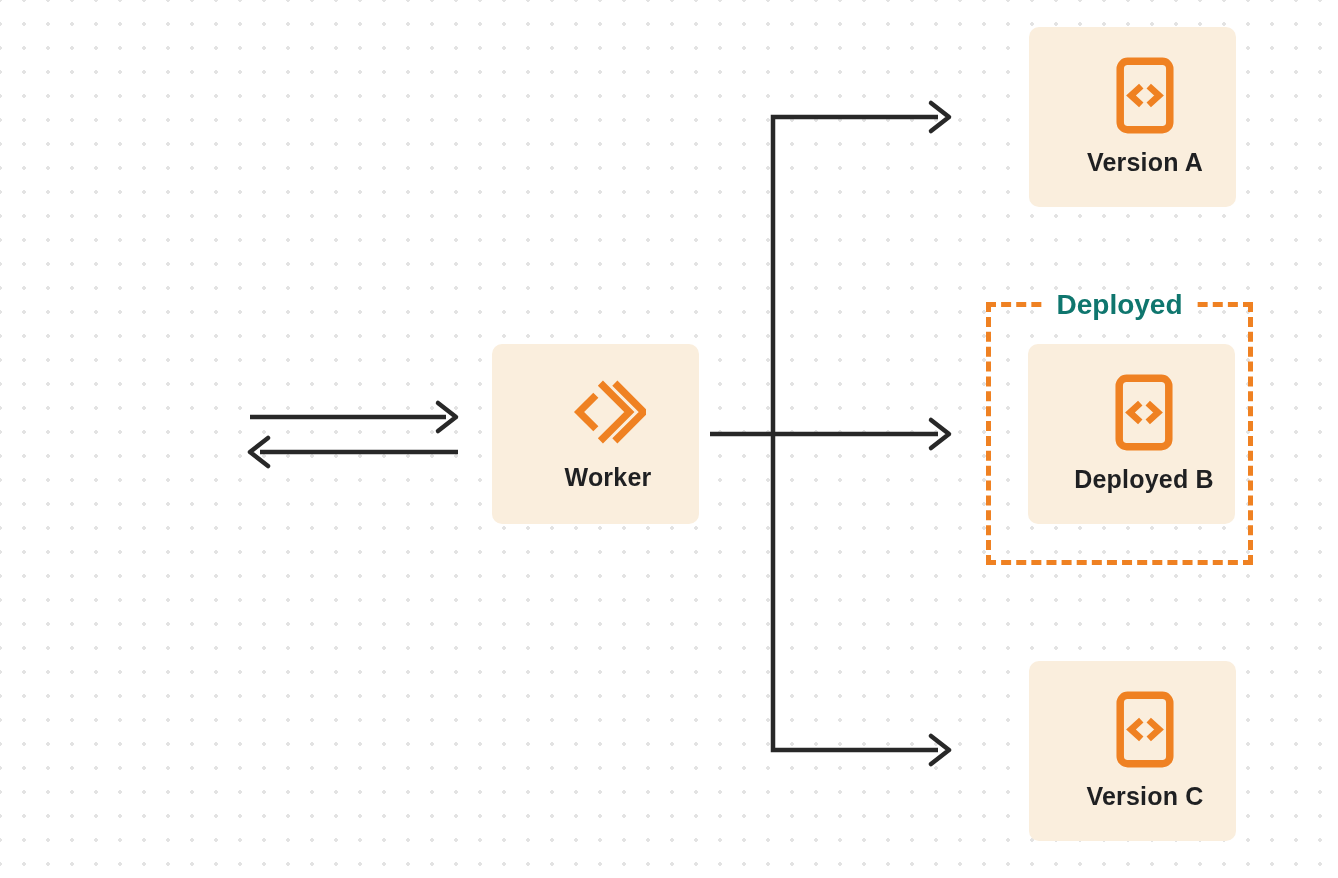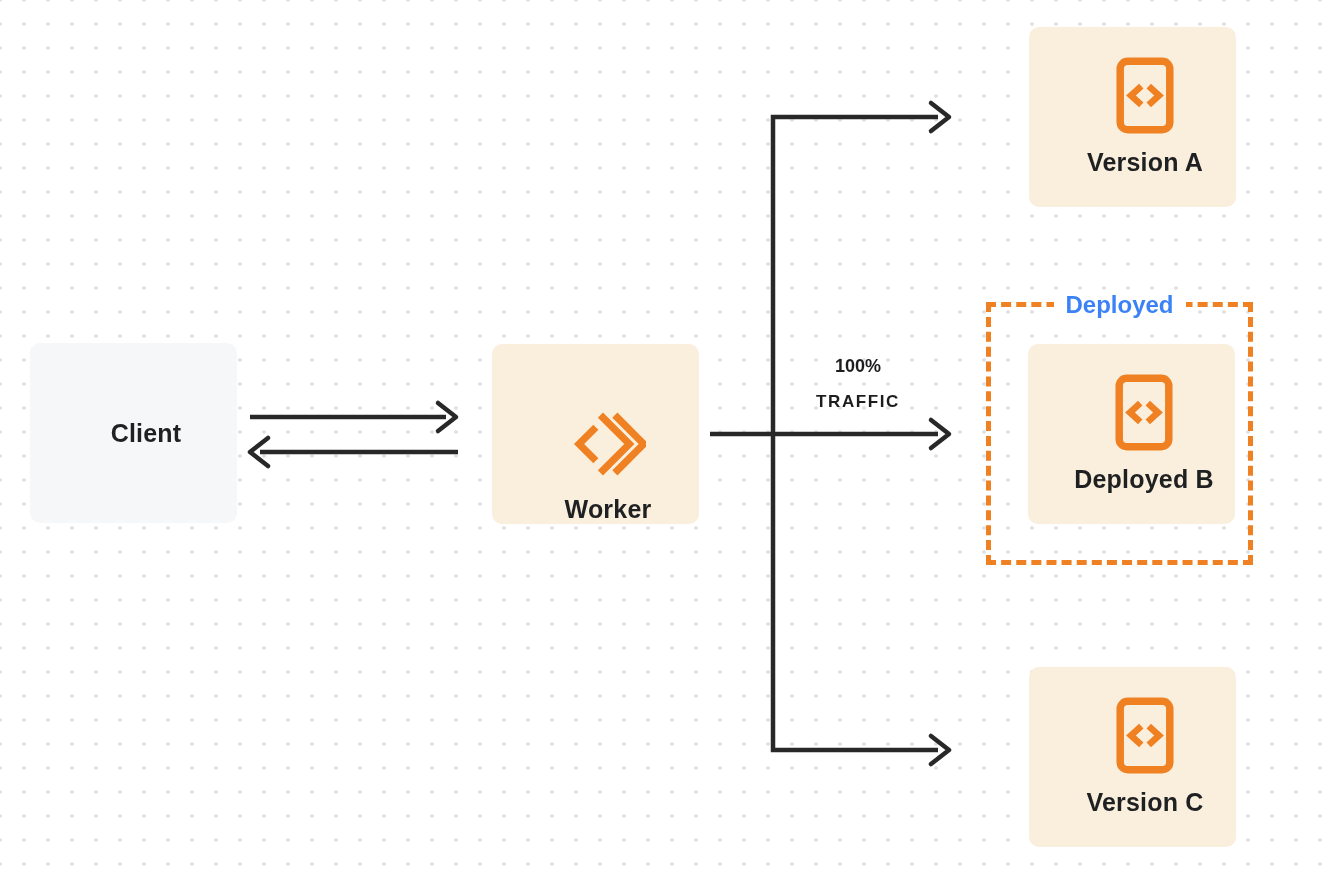--- a/index.html
+++ b/index.html
@@ -26,43 +26,42 @@
     font-weight:700; font-size:25px; color:#1f2022;
     letter-spacing:0.2px;
   }
   .client-node {
     left:30px; top:343px; width:182px; height:180px;
     background:#f6f7f8;
   }
   .worker-node {
     left:492px; top:344px; width:182px; height:180px;
     background:#faeedd;
-    justify-content:flex-end;
   }
   .worker-node .node-icon { margin-bottom:12px; }
   .version-node {
     width:182px; height:180px;
     background:#faeedd;
   }
   .version-node .node-icon { margin-bottom:10px; }
   .version-a { left:1029px; top:27px; }
   .version-b { left:1028px; top:344px; }
-  .version-c { left:1029px; top:661px;margin-top:6px; }
+  .version-c { left:1029px; top:661px; }
   .deployed-box {
     position:absolute;
     left:986px; top:302px; width:267px; height:263px;
     border:5px dashed #ef8122;
     box-sizing:border-box;
   }
   .deployed-label {
     position:absolute; top:-17px; left:50%;
     transform:translateX(-50%);
     background:#ffffff;
     padding:0 12px;
-    font-weight:700; font-size:24px; color:#3b82f6;
+    font-weight:700; font-size:28px; color:#0f766e;
     white-space:nowrap;
     line-height:30px;
   }
   .traffic-label {
     position:absolute; left:780px; top:349px; width:156px;
     text-align:center;
     color:#1d1d1f;
     pointer-events:none;
   }
   .traffic-line1 {
@@ -108,41 +107,34 @@
       <path d="M938,117 L773,117 L773,750 L938,750"></path>
     </g>
     <g>
       <path class="head" d="M931,103 L949,117 L931,131"></path>
     </g>
     <g>
       <path class="head" d="M931,736 L949,750 L931,764"></path>
     </g>
   </svg>
 
-  <div class="node client-node">
-    <div class="node-label">Client</div>
-  </div>
 
   <div class="node worker-node">
     <span class="node-icon">
       <svg width="76" height="70" viewBox="0 0 96 92" xmlns="http://www.w3.org/2000/svg">
         <g fill="none" stroke="#ef8122" stroke-width="9.5" stroke-linecap="butt" stroke-linejoin="miter">
           <polyline points="32,24 10,46 32,68"></polyline>
           <polyline points="38,8 76,46 38,84"></polyline>
           <polyline points="57,8 95,46 57,84"></polyline>
         </g>
       </svg>
     </span>
     <div class="node-label">Worker</div>
   </div>
 
-  <div class="traffic-label">
-    <div class="traffic-line1">100%</div>
-    <div class="traffic-line2">TRAFFIC</div>
-  </div>
 
   <div class="deployed-box">
     <div class="deployed-label">Deployed</div>
   </div>
 
   <div class="node version-node version-a">
     <span class="node-icon">
       <svg width="58" height="77" viewBox="0 0 62 82" xmlns="http://www.w3.org/2000/svg">
         <rect x="4.5" y="4.5" width="53" height="73" rx="8" fill="none" stroke="#ef8122" stroke-width="8"></rect>
         <g fill="none" stroke="#ef8122" stroke-width="7" stroke-linecap="butt" stroke-linejoin="miter">

